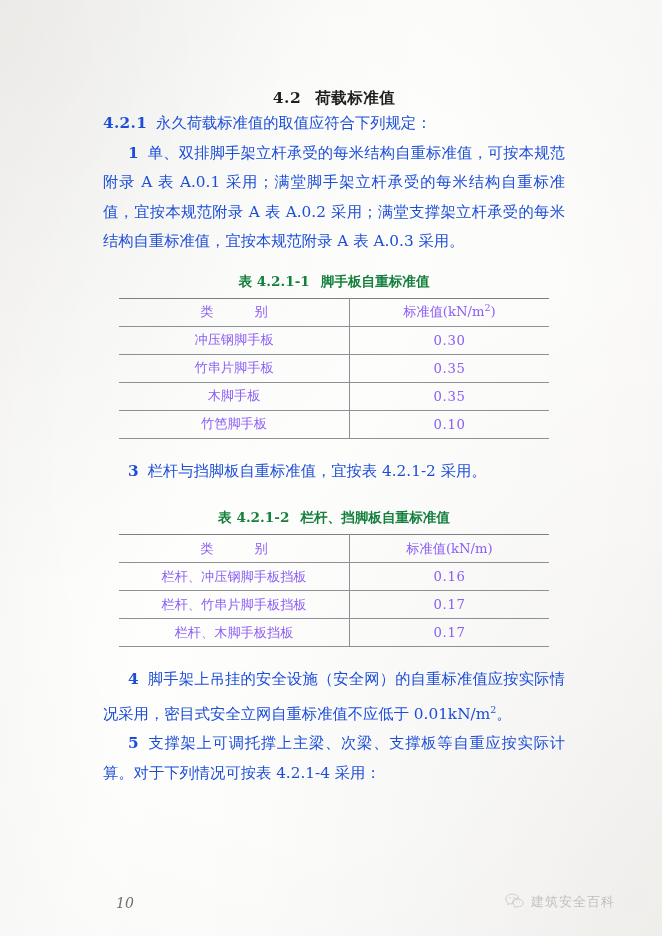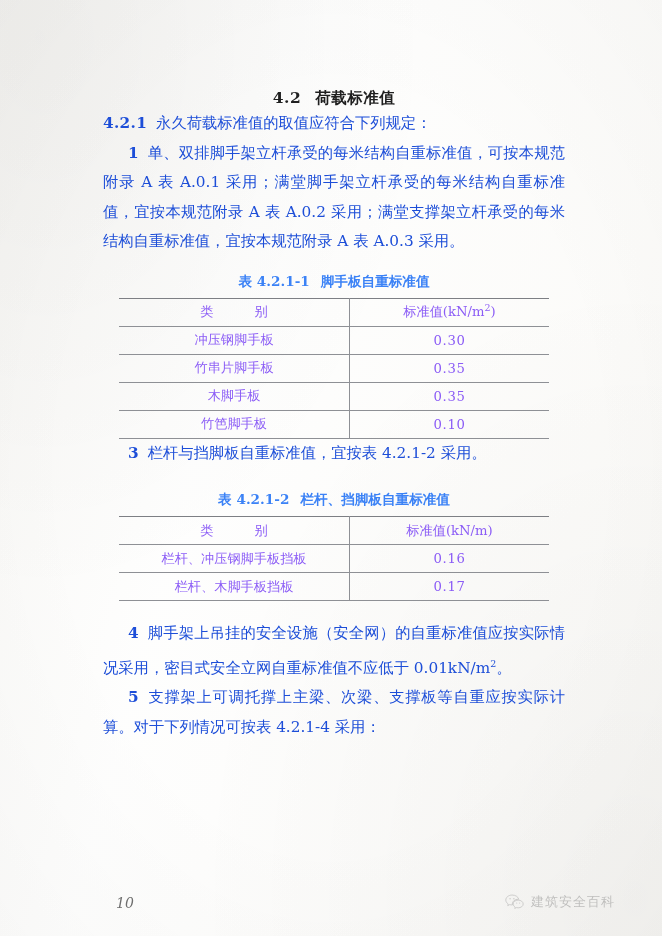--- a/index.html
+++ b/index.html
@@ -93,21 +93,21 @@
 
   
   .table-block {
     margin-top: 16px;
   }
   .table-caption {
     text-align: center;
     font-weight: bold;
     font-size: 13.6px;
     margin-bottom: 7px;
-    color: #3b82f6;
+    color: #15803d;
   }
   .table-caption .cap-no {
     margin-right: 11px;
   }
   table.std {
     border-collapse: collapse;
     width: 430px;
     margin: 0 auto;
     table-layout: fixed;
     font-size: 13.2px;
@@ -149,21 +149,20 @@
     font-style: italic;
     font-size: 14px;
     color: #6e6e6e;
     margin-left: 8px;
   }
   .watermark {
     position: absolute;
     left: 505px;
     top: 893px;
     display: flex;
-    align-items: center;
     gap: 7px;
     opacity: 0.42;
   }
   .watermark .wm-text {
     font-family: "DejaVu Sans", "Liberation Sans", sans-serif;
     font-size: 13px;
     color: #7b7b7b;
     letter-spacing: 1px;
   }
   .wechat-ico {
@@ -221,21 +220,21 @@
           <td class="val-num">0.35</td>
         </tr>
         <tr>
           <td class="col-kind">竹笆脚手板</td>
           <td class="val-num">0.10</td>
         </tr>
       </tbody>
     </table>
   </div>
 
-  <p class="para item" style="">
+  <p class="para item" style="margin-top:18px;">
     <span class="item-no">3</span><span>栏杆与挡脚板自重标准值，宜按表 4.2.1-2 采用。</span>
   </p>
 
   <div class="table-block" style="margin-top:23px;">
     <div class="table-caption">
       <span class="cap-no">表 4.2.1-2</span><span>栏杆、挡脚板自重标准值</span>
     </div>
     <table class="std">
       <thead>
         <tr>
@@ -244,20 +243,24 @@
           </td>
           <td>
             <span>标准值(kN/m</span><span>)</span>
           </td>
         </tr>
       </thead>
       <tbody>
         <tr>
           <td class="col-kind">栏杆、冲压钢脚手板挡板</td>
           <td class="val-num">0.16</td>
+        </tr>
+        <tr>
+          <td class="col-kind">栏杆、竹串片脚手板挡板</td>
+          <td class="val-num">0.17</td>
         </tr>
         <tr>
           <td class="col-kind">栏杆、木脚手板挡板</td>
           <td class="val-num">0.17</td>
         </tr>
       </tbody>
     </table>
   </div>
 
   <p class="para item" style="margin-top:18px;">

